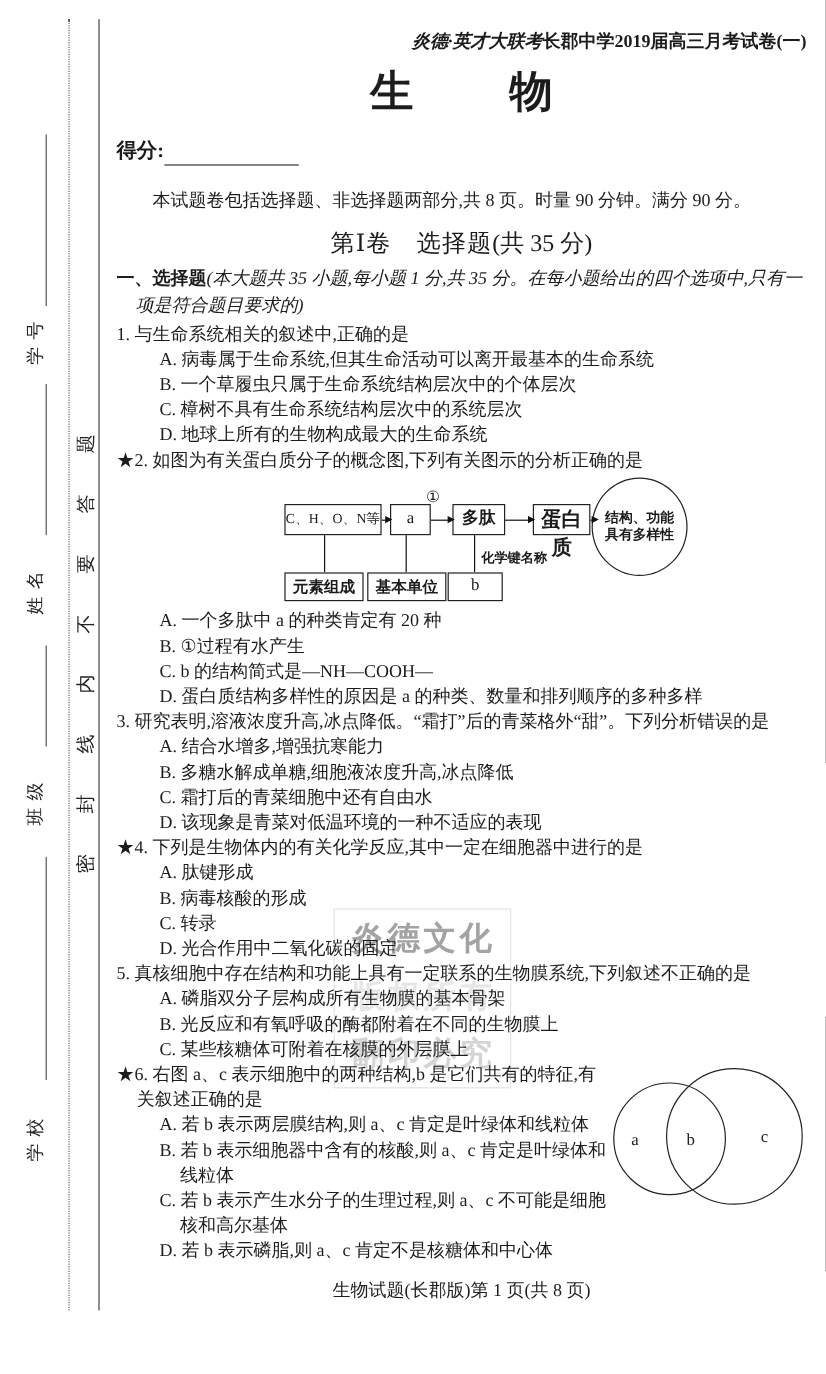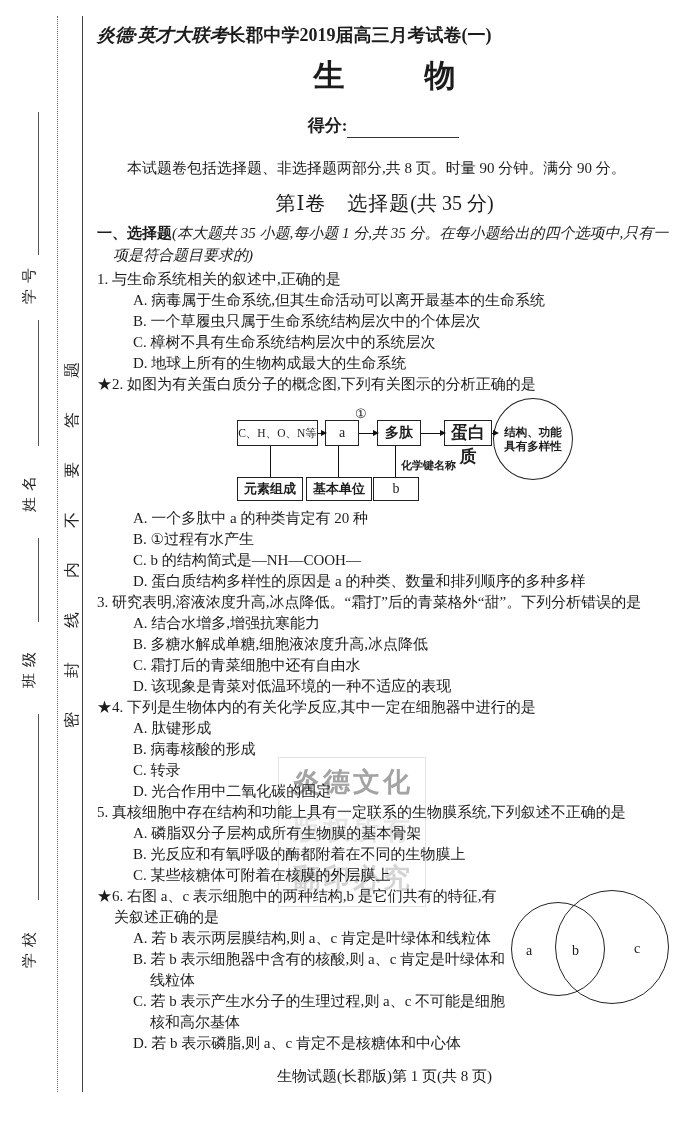--- a/index.html
+++ b/index.html
@@ -29,27 +29,27 @@
   .watermark { position:absolute; left:278px; top:757px; width:148px; height:150px;
     border:1px solid #e3e3e3; z-index:0; text-align:center; }
   .wm-line { position:absolute; width:148px; left:0; font-weight:bold; font-size:27px;
     letter-spacing:3px; white-space:nowrap; }
   .wm1 { top:6px; color:#a3a3a3; }
   .wm2 { top:54px; color:#e6e6e6; }
   .wm3 { top:102px; color:#d4d4d4; }
   
   .main { position:absolute; left:83px; top:0; width:605px; padding:20px 16px 0 14px;
     z-index:1; font-size:15px; line-height:21px; }
-  .page-title { text-align:left; font-size:18px; line-height:30px; font-weight:bold;
+  .page-title { text-align:right; font-size:15px; line-height:30px; font-weight:bold;
     white-space:nowrap; }
   .brand { font-style:italic; }
-  .subject { text-align:center; margin-top:6px; font-size:31px; line-height:40px;
+  .subject { text-align:center; margin-top:6px; font-size:36px; line-height:40px;
     font-weight:bold; }
   .subject-inner { letter-spacing:80px; margin-right:-80px; }
-  .score-line { text-align:center; margin-top:18px; font-size:17px; font-weight:bold;
+  .score-line { text-align:left; margin-top:18px; font-size:17px; font-weight:bold;
     line-height:24px; padding-right:2px; }
   .score-blank { display:inline-block; width:112px; border-bottom:1px solid #333;
     height:20px; vertical-align:bottom; }
   .intro { margin-top:20px; text-indent:2em; }
   .volume-heading { text-align:center; margin-top:10px; font-size:20px; line-height:28px; }
   .volume-heading .vt { font-weight:normal; letter-spacing:1px; }
   .part-heading { margin-top:5px; padding-left:16px; text-indent:-16px; line-height:22px; }
   .part-heading .pl { font-weight:bold; }
   .part-heading .pn { font-style:italic; }
   .questions { margin-top:3px; }

